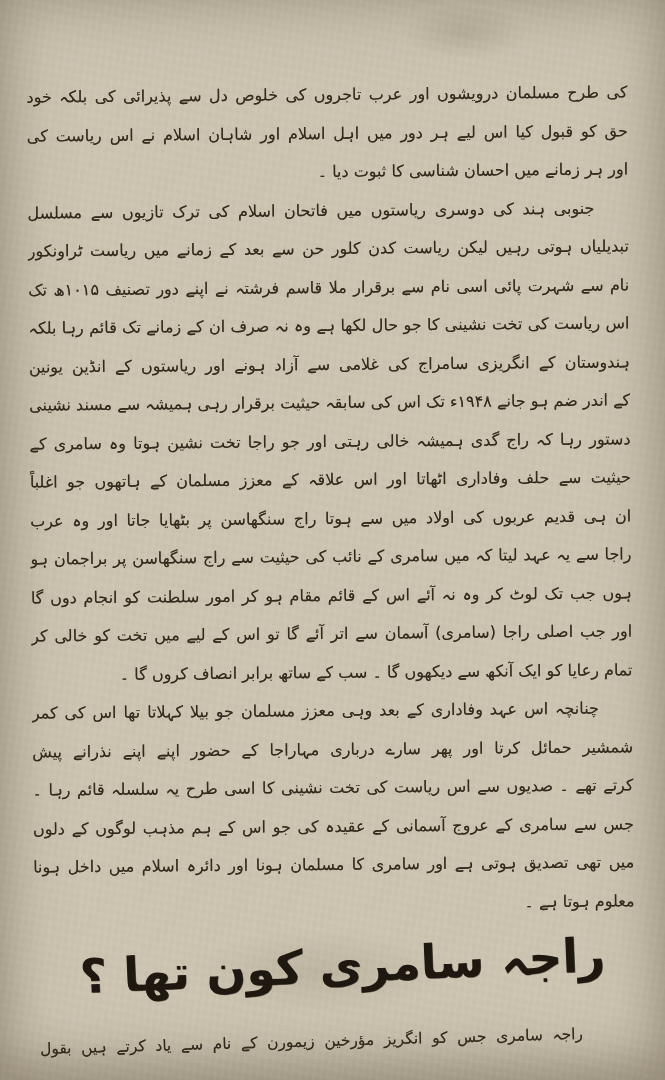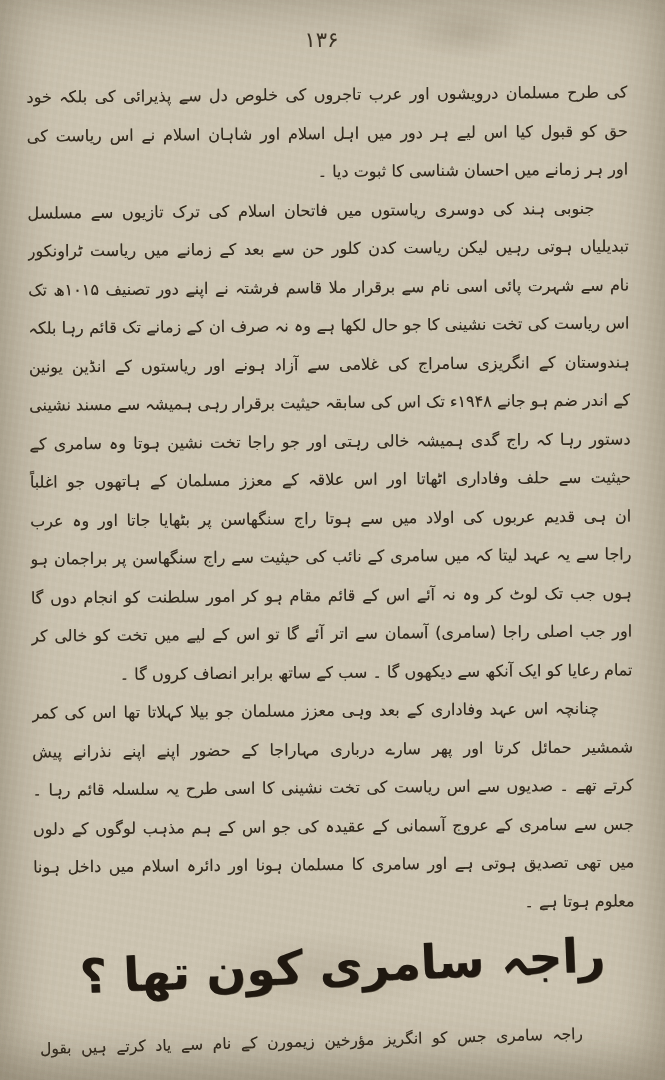--- a/index.html
+++ b/index.html
@@ -74,21 +74,20 @@
     transform:rotate(-1.6deg);
   }
   .tail-block .line{font-size:15.5px;}
 </style>
 </head>
 <body>
 
 <div class="page">
   <div class="grain"></div>
 
-  <div class="page-number">۱۳۶</div>
 
   <div class="body-block">
       <div class="para">
         <div class="line" dir="rtl">کی طرح مسلمان درویشوں اور عرب تاجروں کی خلوص دل سے پذیرائی کی بلکہ خود مذہب</div>
         <div class="line" dir="rtl">حق کو قبول کیا اس لیے ہر دور میں اہل اسلام اور شاہان اسلام نے اس ریاست کی حمایت کی</div>
         <div class="line end" dir="rtl">اور ہر زمانے میں احسان شناسی کا ثبوت دیا ۔</div>
       </div>
       <div class="para">
         <div class="line indent" dir="rtl">جنوبی ہند کی دوسری ریاستوں میں فاتحان اسلام کی ترک تازیوں سے مسلسل</div>
         <div class="line" dir="rtl">تبدیلیاں ہوتی رہیں لیکن ریاست کدن کلور حن سے بعد کے زمانے میں ریاست ٹراونکور</div>

